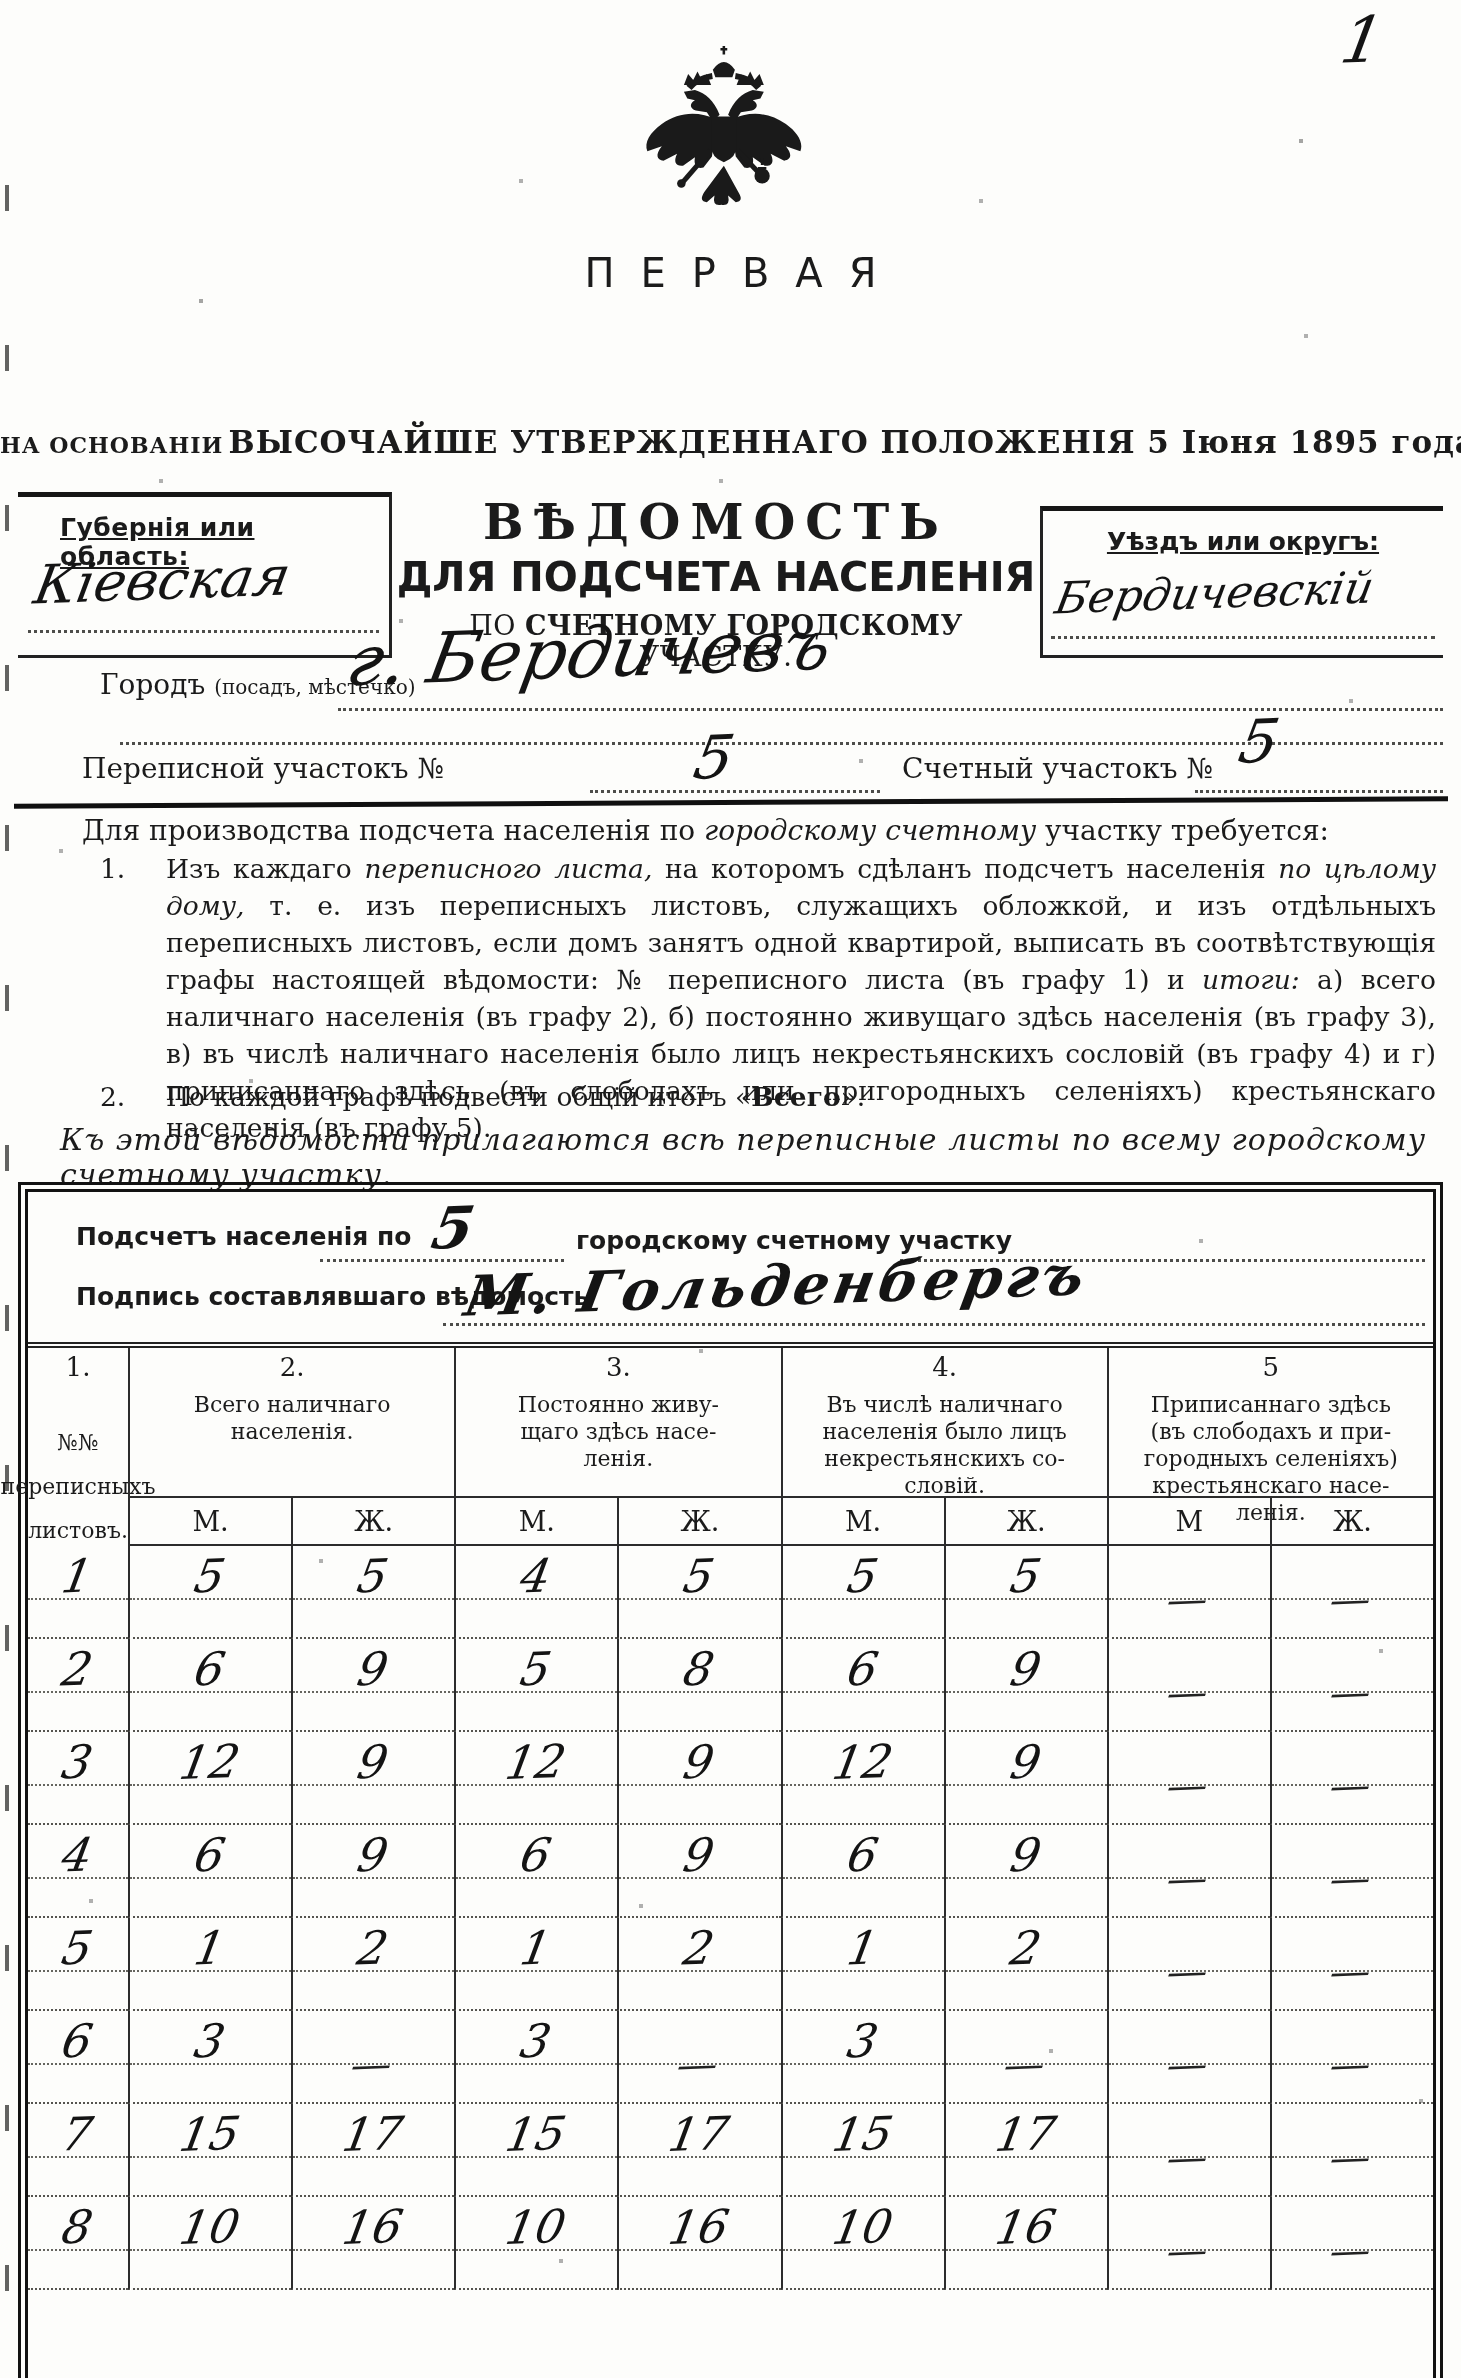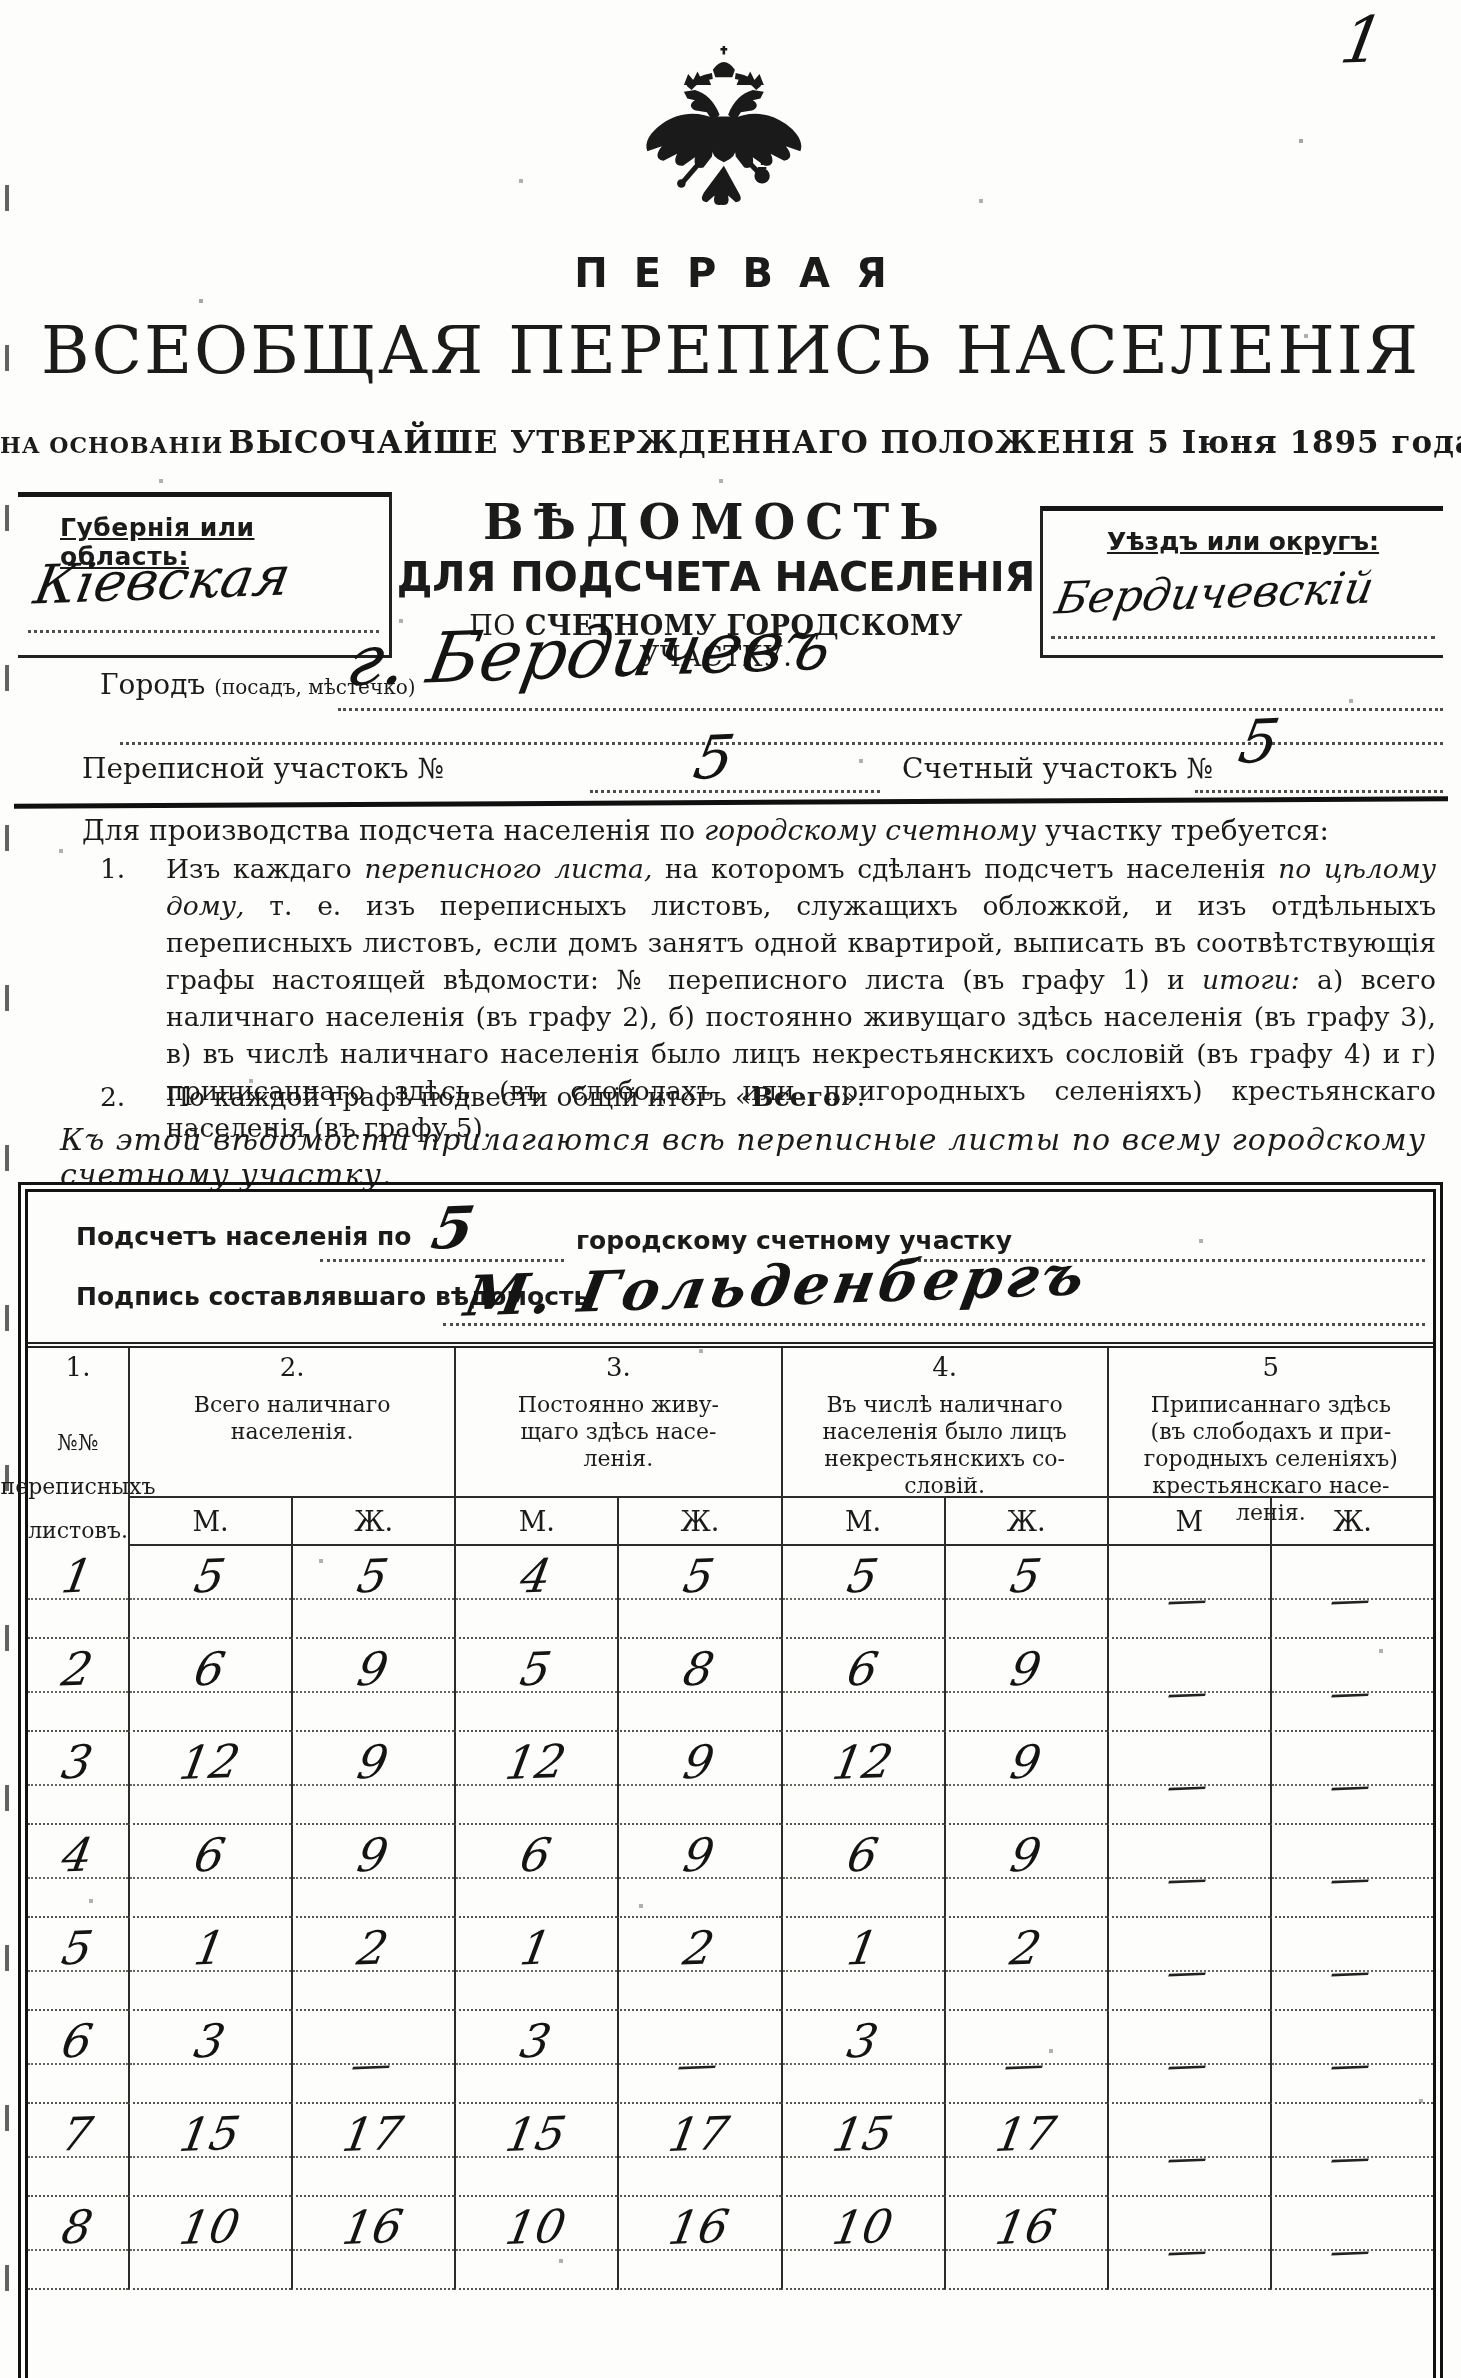--- a/index.html
+++ b/index.html
@@ -25,21 +25,21 @@
     1050px 2050px 0 1px rgba(0,0,0,.3),720px 480px 0 1px rgba(0,0,0,.3),
     60px 850px 0 1px rgba(0,0,0,.3),1305px 335px 0 1px rgba(0,0,0,.3);}
   
   .hw{font-family:"DejaVu Serif",serif;font-style:italic;color:#141414;
       transform:skewX(-12deg) rotate(-2deg);display:inline-block;}
   .dot-line{position:absolute;height:0;border-bottom:3px dotted #4d4d4a;}
   
   .page-num{position:absolute;top:8px;right:78px;font-size:64px;line-height:1;}
   .eagle{position:absolute;left:638px;top:46px;width:170px;height:180px;}
   .pretitle{position:absolute;top:250px;left:0;width:100%;text-align:center;
-    font-family:"DejaVu Sans",sans-serif;font-weight:bold;font-size:40px;
+    font-family:"DejaVu Sans",sans-serif;font-weight:normal;font-size:40px;
     letter-spacing:26px;text-indent:26px;}
   .title{position:absolute;top:312px;left:0;width:100%;text-align:center;margin:0;
     font-weight:normal;font-size:66px;letter-spacing:2px;white-space:nowrap;}
   .subtitle{position:absolute;top:424px;left:0;width:100%;text-align:center;white-space:nowrap;}
   .sub-small{font-size:22px;font-weight:bold;letter-spacing:1px;}
   .sub-main{font-size:31px;font-weight:bold;letter-spacing:1px;}
   
   .gub-box{position:absolute;left:18px;top:492px;width:374px;height:166px;
     border-top:5px solid #161616;border-right:3px solid #222;border-bottom:3px solid #222;box-sizing:border-box;}
   .gub-box .lbl{margin:16px 0 0 42px;font-weight:bold;font-size:25px;letter-spacing:.5px;}
@@ -131,21 +131,20 @@
         <path d="M85 122 L53 159" stroke="#1a1a1a" stroke-width="6" fill="none"></path>
         <circle cx="51" cy="161" r="5"></circle>
         <path d="M117 122 L141 147" stroke="#1a1a1a" stroke-width="6" fill="none"></path>
         <circle cx="146" cy="152" r="9"></circle>
         <path d="M146 139 v-8 M141 143 h10" stroke="#1a1a1a" stroke-width="3" fill="none"></path>
       </g>
     </svg>
   </div>
 
   <div class="pretitle">ПЕРВАЯ</div>
-  <h1 class="title">ВСЕОБЩАЯ ПЕРЕПИСЬ НАСЕЛЕНІЯ</h1>
   <div class="subtitle">
     <span class="sub-small">НА ОСНОВАНІИ</span>
     <span class="sub-main">ВЫСОЧАЙШЕ УТВЕРЖДЕННАГО ПОЛОЖЕНІЯ 5 Іюня 1895 года.</span>
   </div>
 
   <div class="gub-box">
     <div class="lbl sans">Губернія или область:</div>
     <span class="hw">Кіевская</span>
     <div class="dot-line" style="left:10px;right:10px;bottom:22px;"></div>
   </div>

